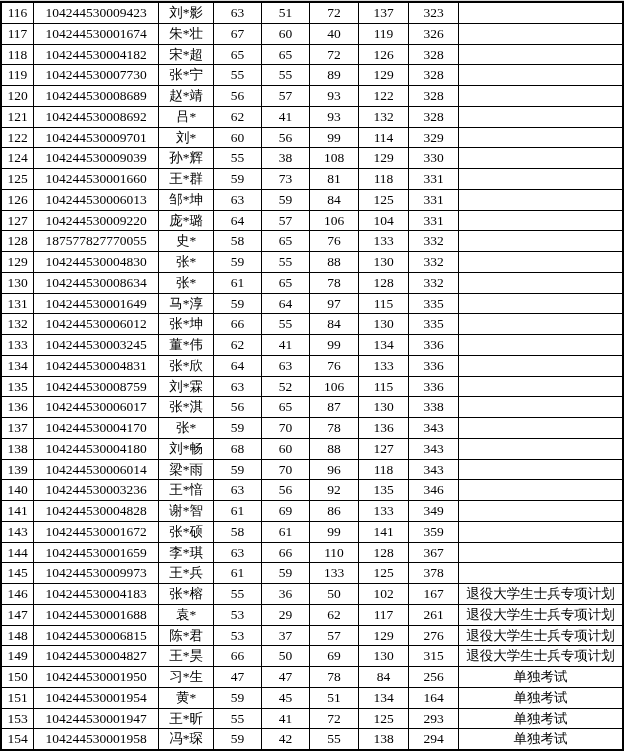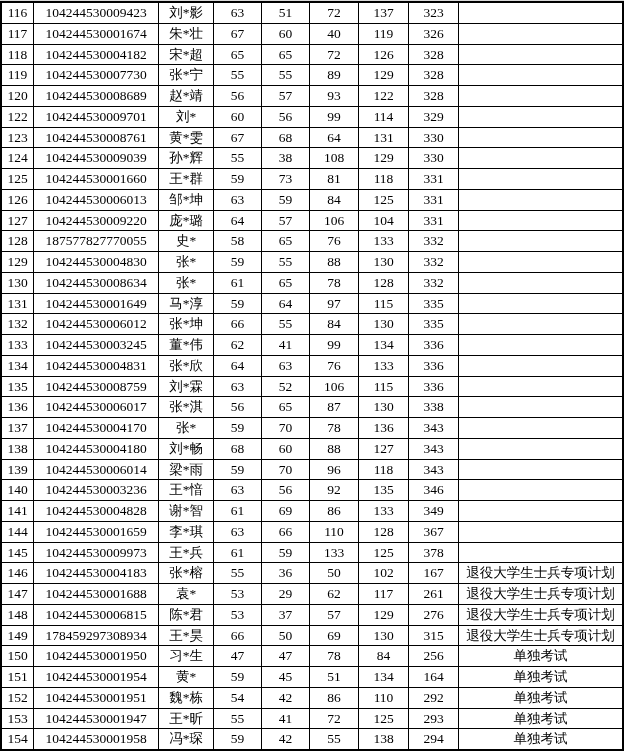--- a/index.html
+++ b/index.html
@@ -125,42 +125,42 @@
           <td class="cell-candidate-id">104244530008689</td>
           <td class="cell-name">赵*靖</td>
           <td class="cell-score-1">56</td>
           <td class="cell-score-2">57</td>
           <td class="cell-score-3">93</td>
           <td class="cell-score-4">122</td>
           <td class="cell-total">328</td>
           <td class="cell-remark"></td>
         </tr>
         <tr>
+          <td class="cell-row-number">121</td>
+          <td class="cell-candidate-id">104244530008692</td>
+          <td class="cell-name">吕*</td>
+          <td class="cell-score-1">62</td>
+          <td class="cell-score-2">41</td>
+          <td class="cell-score-3">93</td>
+          <td class="cell-score-4">132</td>
+          <td class="cell-total">328</td>
+          <td class="cell-remark"></td>
+        </tr>
+        <tr>
           <td class="cell-row-number">122</td>
           <td class="cell-candidate-id">104244530009701</td>
           <td class="cell-name">刘*</td>
           <td class="cell-score-1">60</td>
           <td class="cell-score-2">56</td>
           <td class="cell-score-3">99</td>
           <td class="cell-score-4">114</td>
           <td class="cell-total">329</td>
           <td class="cell-remark"></td>
         </tr>
         <tr>
-          <td class="cell-row-number">123</td>
-          <td class="cell-candidate-id">104244530008761</td>
-          <td class="cell-name">黄*雯</td>
-          <td class="cell-score-1">67</td>
-          <td class="cell-score-2">68</td>
-          <td class="cell-score-3">64</td>
-          <td class="cell-score-4">131</td>
-          <td class="cell-total">330</td>
-          <td class="cell-remark"></td>
-        </tr>
-        <tr>
           <td class="cell-row-number">124</td>
           <td class="cell-candidate-id">104244530009039</td>
           <td class="cell-name">孙*辉</td>
           <td class="cell-score-1">55</td>
           <td class="cell-score-2">38</td>
           <td class="cell-score-3">108</td>
           <td class="cell-score-4">129</td>
           <td class="cell-total">330</td>
           <td class="cell-remark"></td>
         </tr>
@@ -342,20 +342,31 @@
         </tr>
         <tr>
           <td class="cell-row-number">141</td>
           <td class="cell-candidate-id">104244530004828</td>
           <td class="cell-name">谢*智</td>
           <td class="cell-score-1">61</td>
           <td class="cell-score-2">69</td>
           <td class="cell-score-3">86</td>
           <td class="cell-score-4">133</td>
           <td class="cell-total">349</td>
+          <td class="cell-remark"></td>
+        </tr>
+        <tr>
+          <td class="cell-row-number">143</td>
+          <td class="cell-candidate-id">104244530001672</td>
+          <td class="cell-name">张*硕</td>
+          <td class="cell-score-1">58</td>
+          <td class="cell-score-2">61</td>
+          <td class="cell-score-3">99</td>
+          <td class="cell-score-4">141</td>
+          <td class="cell-total">359</td>
           <td class="cell-remark"></td>
         </tr>
         <tr>
           <td class="cell-row-number">144</td>
           <td class="cell-candidate-id">104244530001659</td>
           <td class="cell-name">李*琪</td>
           <td class="cell-score-1">63</td>
           <td class="cell-score-2">66</td>
           <td class="cell-score-3">110</td>
           <td class="cell-score-4">128</td>
@@ -401,21 +412,21 @@
           <td class="cell-name">陈*君</td>
           <td class="cell-score-1">53</td>
           <td class="cell-score-2">37</td>
           <td class="cell-score-3">57</td>
           <td class="cell-score-4">129</td>
           <td class="cell-total">276</td>
           <td class="cell-remark">退役大学生士兵专项计划</td>
         </tr>
         <tr>
           <td class="cell-row-number">149</td>
-          <td class="cell-candidate-id">178459297308934</td>
+          <td class="cell-candidate-id">104244530004827</td>
           <td class="cell-name">王*昊</td>
           <td class="cell-score-1">66</td>
           <td class="cell-score-2">50</td>
           <td class="cell-score-3">69</td>
           <td class="cell-score-4">130</td>
           <td class="cell-total">315</td>
           <td class="cell-remark">退役大学生士兵专项计划</td>
         </tr>
         <tr>
           <td class="cell-row-number">150</td>
@@ -433,31 +444,20 @@
           <td class="cell-candidate-id">104244530001954</td>
           <td class="cell-name">黄*</td>
           <td class="cell-score-1">59</td>
           <td class="cell-score-2">45</td>
           <td class="cell-score-3">51</td>
           <td class="cell-score-4">134</td>
           <td class="cell-total">164</td>
           <td class="cell-remark">单独考试</td>
         </tr>
         <tr>
-          <td class="cell-row-number">152</td>
-          <td class="cell-candidate-id">104244530001951</td>
-          <td class="cell-name">魏*栋</td>
-          <td class="cell-score-1">54</td>
-          <td class="cell-score-2">42</td>
-          <td class="cell-score-3">86</td>
-          <td class="cell-score-4">110</td>
-          <td class="cell-total">292</td>
-          <td class="cell-remark">单独考试</td>
-        </tr>
-        <tr>
           <td class="cell-row-number">153</td>
           <td class="cell-candidate-id">104244530001947</td>
           <td class="cell-name">王*昕</td>
           <td class="cell-score-1">55</td>
           <td class="cell-score-2">41</td>
           <td class="cell-score-3">72</td>
           <td class="cell-score-4">125</td>
           <td class="cell-total">293</td>
           <td class="cell-remark">单独考试</td>
         </tr>

